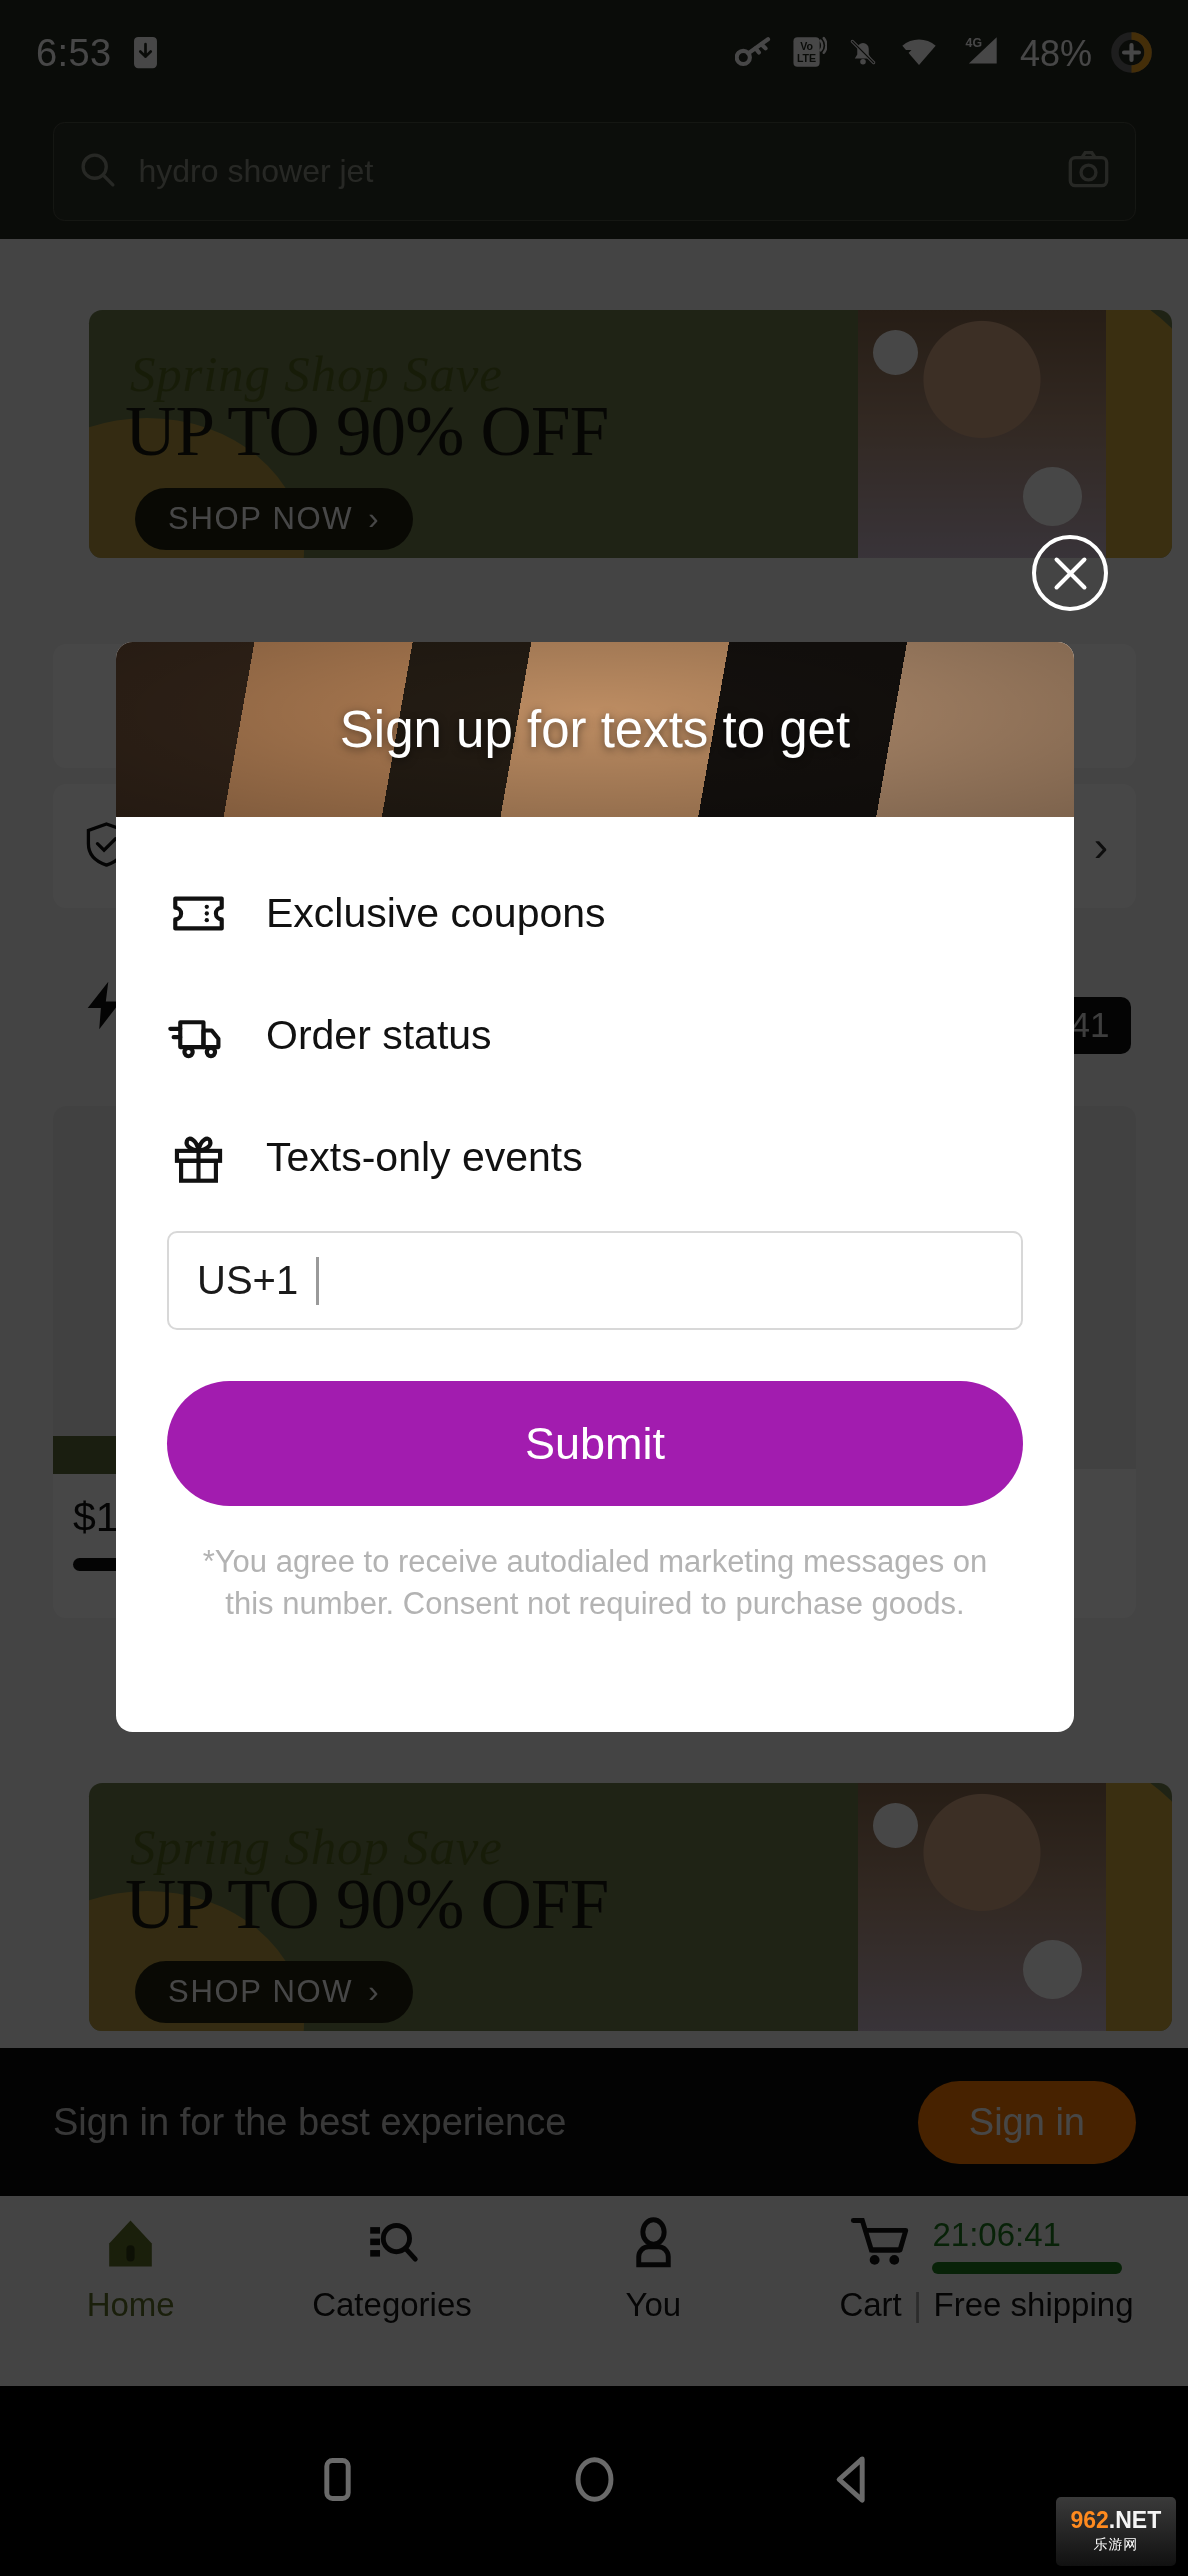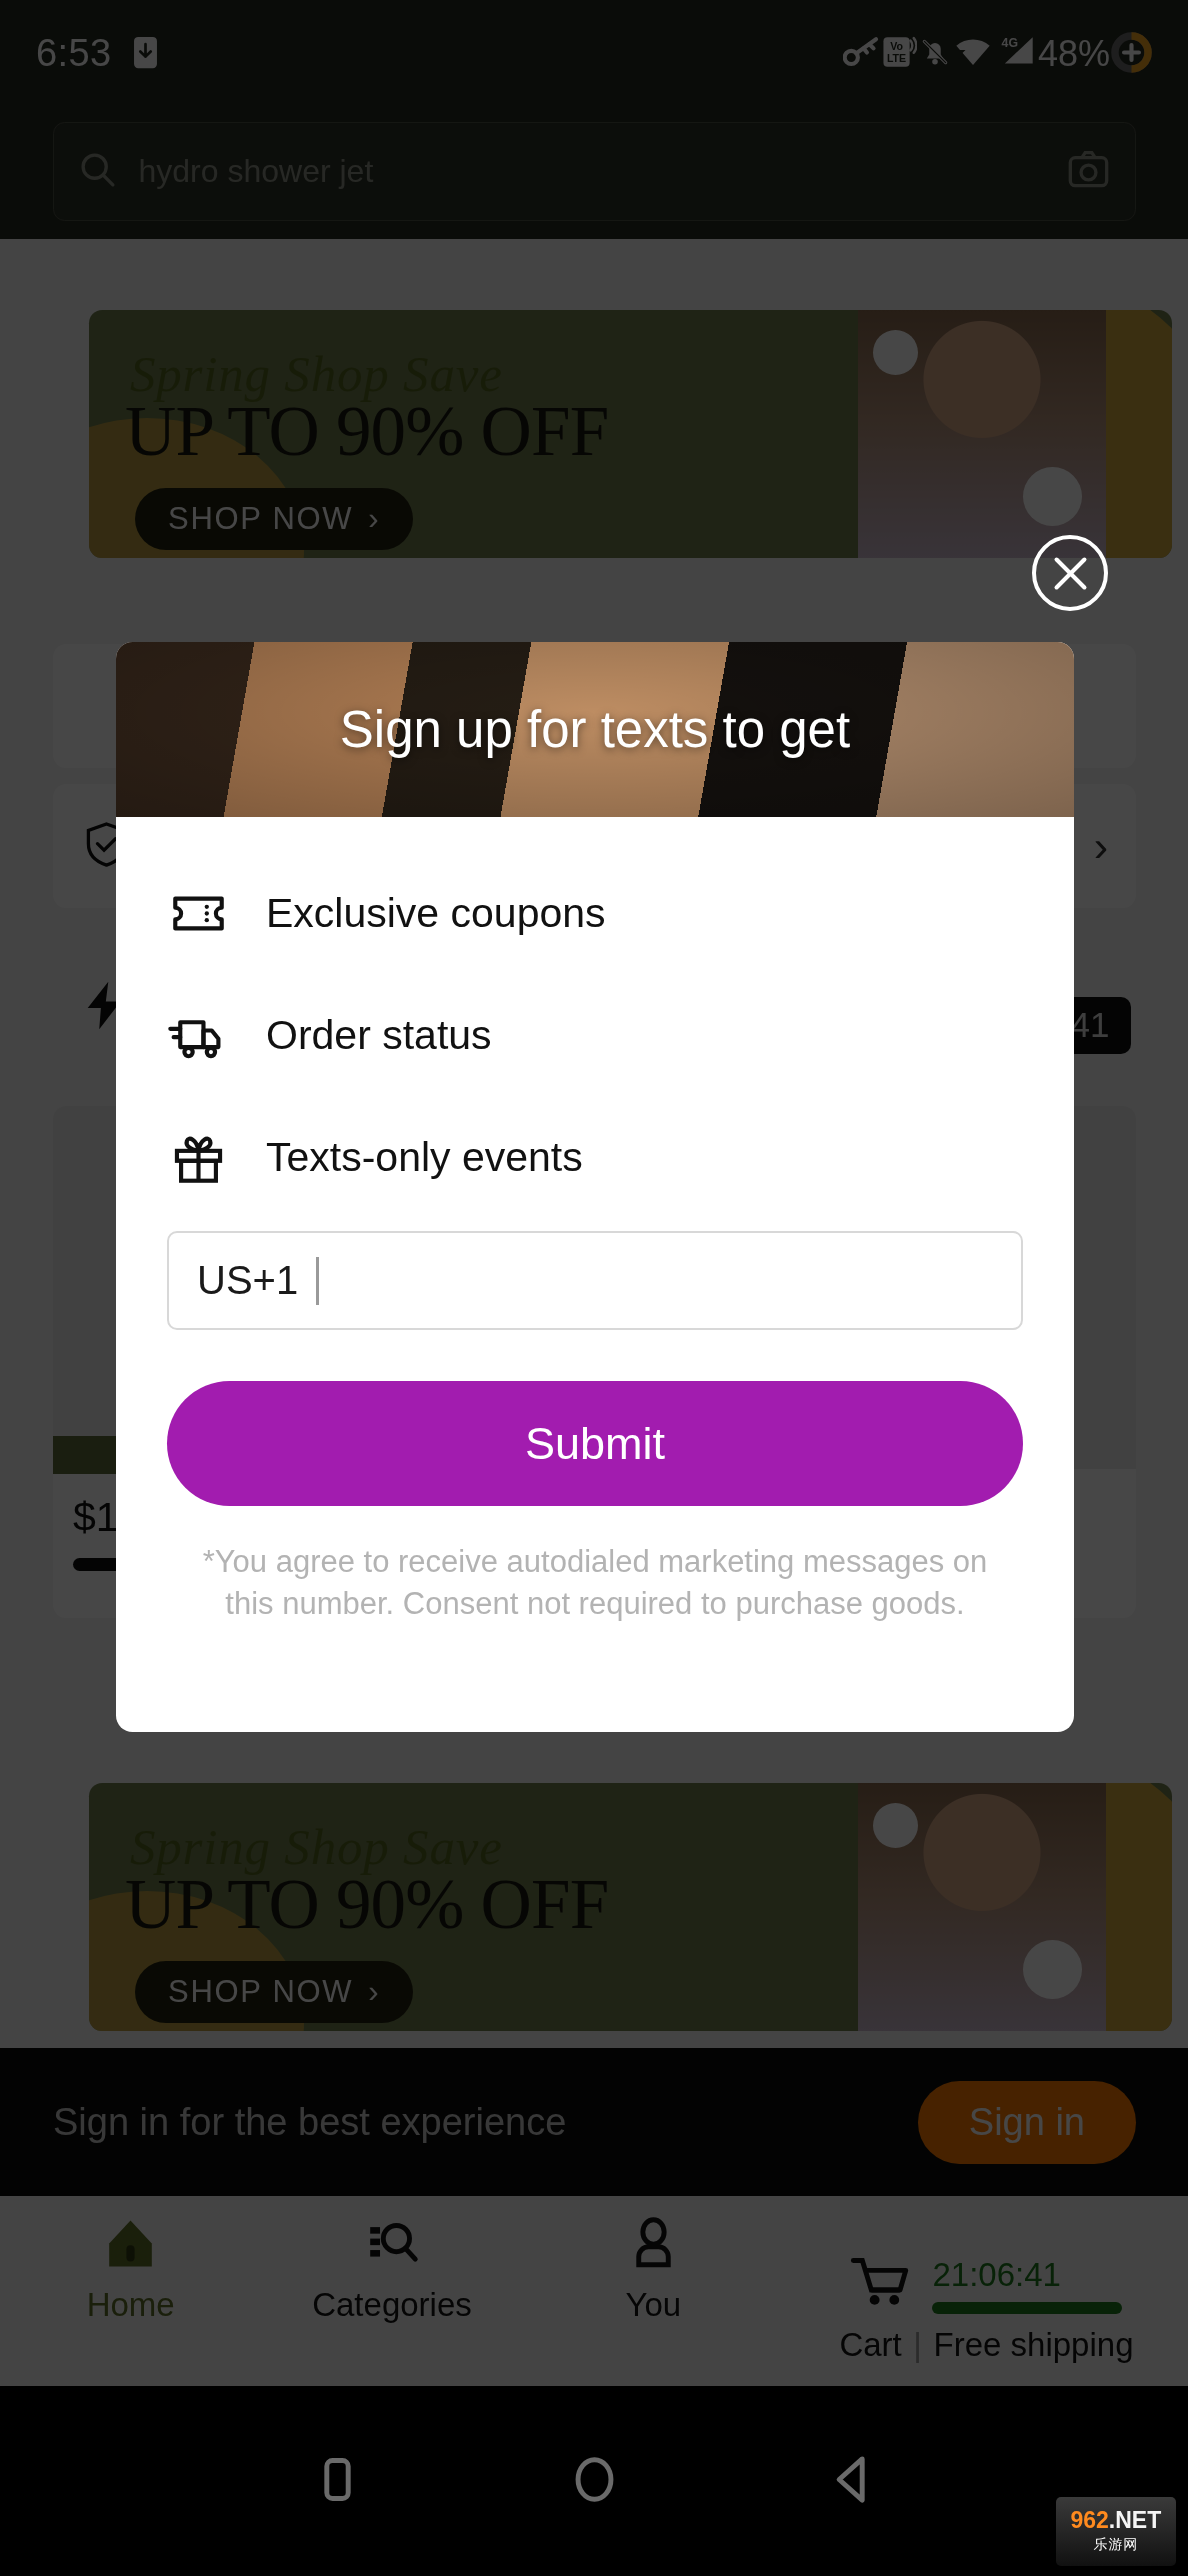--- a/index.html
+++ b/index.html
@@ -16,21 +16,21 @@
   }
 
   
   .statusbar {
     position:absolute; left:0; top:0; width:1189px; height:107px;
     background:#262b22; display:flex; align-items:center;
     padding:0 36px; color:#fff;
   }
   .sb-time { font-size:38px; letter-spacing:0.4px; }
   .sb-left { display:flex; align-items:center; gap:21.5px; }
-  .sb-right { margin-left:auto; display:flex; align-items:center; }
+  .sb-right { margin-left:auto; display:flex; align-items:center; gap:18px; }
   .sb-pct { font-size:36px; }
   .icn { display:block; }
 
   
   .searchwrap {
     position:absolute; left:0; top:107px; width:1189px; height:132px;
     background:#262b22; padding:15px 53px 0 53px;
   }
   .searchbar {
     width:1083px; height:99px; border:1.7px solid #4d5245; border-radius:11.6px;
@@ -132,21 +132,21 @@
     font-size:38px; border-radius:50px; padding:20px 51px; border:none;
   }
 
   
   .bottomnav {
     position:absolute; left:0; top:2196px; width:1189px; height:190px;
     background:#f4f4f4; display:flex; align-items:flex-start;
     padding-top:18px;
   }
   .navitem { flex:1; display:flex; flex-direction:column; align-items:center; gap:10px; }
-  .navitem.cart { flex:1.55;margin-top:40px; }
+  .navitem.cart { flex:1.55; }
   .navlabel { font-size:33px; color:#141414; }
   .navitem.active .navlabel { color:#5f6f2a; }
   .cart-top { display:flex; align-items:center; gap:18px; }
   .cart-timer { display:flex; flex-direction:column; gap:8.3px; }
   .timer-text { font-size:33px; color:#1f7a1f; }
   .timer-bar { width:190px; height:11.6px; background:#1f7a1f; border-radius:6.6px; }
   .cart-labels { display:flex; align-items:center; gap:11.6px; font-size:33px; color:#141414; }
   .cart-sep { color:#999; }
 
   

